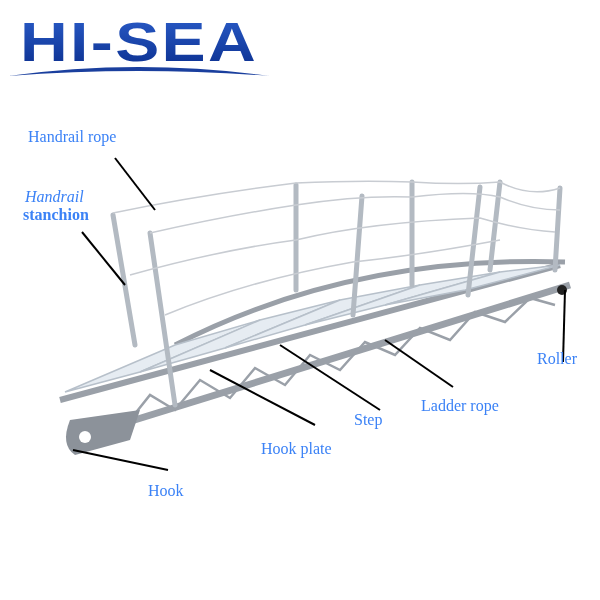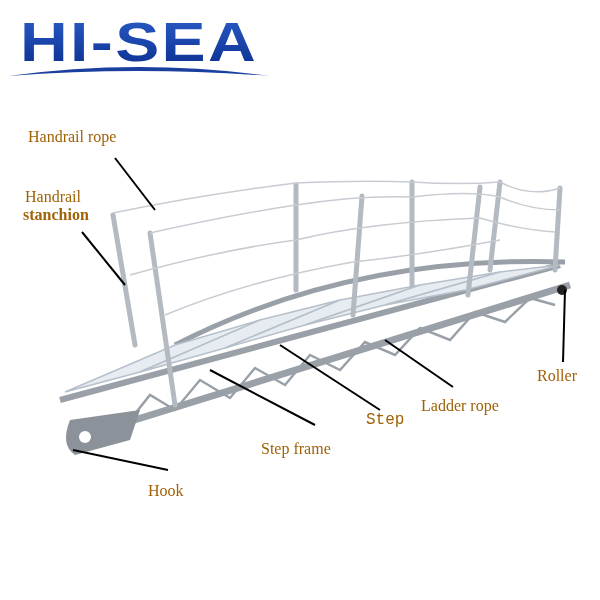--- a/index.html
+++ b/index.html
@@ -1,21 +1,21 @@
 <!DOCTYPE html>
 <html><head>
 <meta charset="utf-8">
 <style>
   html, body { margin: 0; padding: 0; background: #ffffff; }
   body { width: 600px; height: 600px; position: relative; overflow: hidden; font-family: "Liberation Serif", serif; }
   .logo { position: absolute; left: 8px; top: 10px; width: 265px; height: 62px; text-align: right; }
   .logo-text { position: absolute; left: 12px; top: 4px; font-family: "Liberation Sans", sans-serif; font-weight: 900; font-size: 56px; letter-spacing: 2px; line-height: 56px;
     background: linear-gradient(#2a5cc8, #0b2f8f); -webkit-background-clip: text; background-clip: text; color: transparent; transform: scaleX(1.18); transform-origin: left top; }
   .logo-swoosh { position: absolute; left: 0; top: 54px; }
-  .label { position: absolute; font-size: 16px; color: #a16207; white-space: nowrap; line-height: 18px; }
+  .label { position: absolute; font-size: 16px; color: #3b82f6; white-space: nowrap; line-height: 18px; }
   svg.art { position: absolute; left: 0; top: 0; }
 </style>
 </head>
 <body>
 
 <div class="logo">
   <div class="logo-text">HI-SEA</div>
   <svg class="logo-swoosh" width="265" height="14">
     <path d="M0 12 Q130 -6 262 12 Q130 2 0 12 Z" fill="#1a3f9e"></path>
   </svg>
@@ -67,19 +67,19 @@
     <line x1="82" y1="232" x2="125" y2="285"></line>
     <line x1="565" y1="290" x2="563" y2="362"></line>
     <line x1="385" y1="340" x2="453" y2="387"></line>
     <line x1="280" y1="345" x2="380" y2="410"></line>
     <line x1="210" y1="370" x2="315" y2="425"></line>
     <line x1="73" y1="450" x2="168" y2="470"></line>
   </g>
 </svg>
 
 <div class="label" style="left:28px;top:128px;">Handrail rope</div>
-<div class="label" style="left:25px;top:188px;">Handrail</div>
+<div class="label" style="left:25px;top:188px;font-style:italic;">Handrail</div>
 <div class="label" style="left:23px;top:206px;font-weight:bold;">stanchion</div>
-<div class="label" style="left:537px;top:367px;text-align:right;">Roller</div>
+<div class="label" style="left:537px;top:350px;text-align:right;">Roller</div>
 <div class="label" style="left:421px;top:397px;">Ladder rope</div>
-<div class="label" style="left:366px;top:411px;font-family:Liberation Mono, monospace;">Step</div>
-<div class="label" style="left:261px;top:440px;">Step frame</div>
+<div class="label" style="left:354px;top:411px;">Step</div>
+<div class="label" style="left:261px;top:440px;">Hook plate</div>
 <div class="label" style="left:148px;top:482px;">Hook</div>
 
 </body></html>

